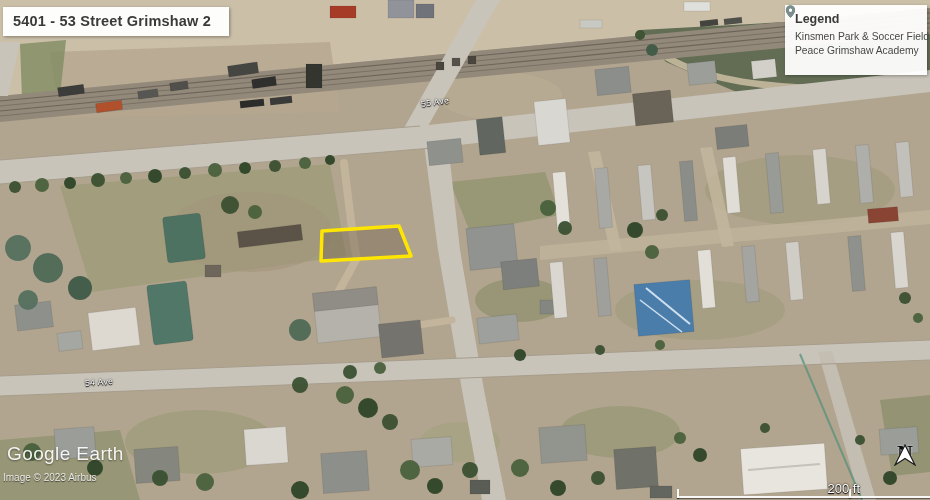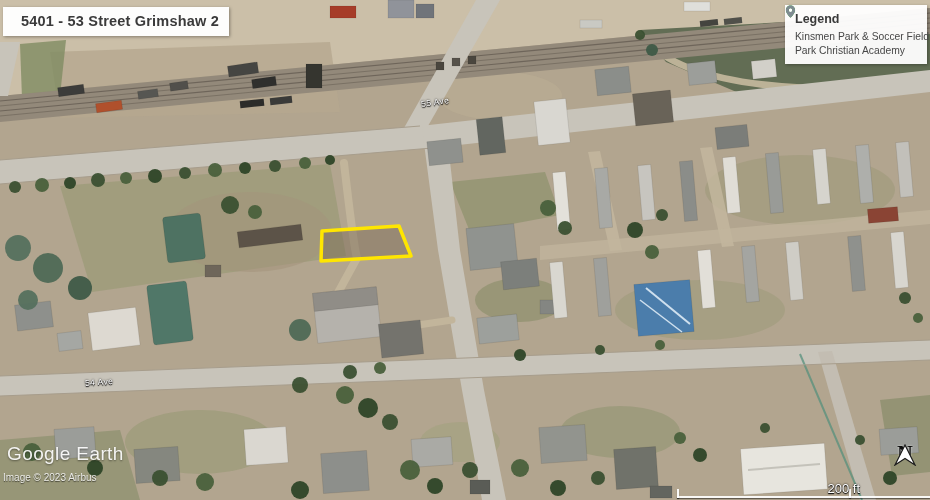--- a/index.html
+++ b/index.html
@@ -2,26 +2,26 @@
 <html><head>
 <meta charset="utf-8">
 <style>
   html,body{margin:0;padding:0;background:#222;}
   .stage{position:relative;width:930px;height:500px;overflow:hidden;
          font-family:"Liberation Sans",sans-serif;background:#b4a792;}
   .stage svg{position:absolute;left:0;top:0;}
 
   
   .map-card{position:absolute;left:3px;top:7px;width:206px;background:rgba(255,255,255,.96);
-            padding:6px 10px 7px 10px;box-shadow:1px 1px 3px rgba(0,0,0,.35);text-align:right;}
+            padding:6px 10px 7px 10px;box-shadow:1px 1px 3px rgba(0,0,0,.35);}
   .map-card .title{font-size:14.5px;font-weight:bold;color:#3a3a3a;letter-spacing:.2px;}
   .map-card .subtitle{font-size:10px;color:#8d8d8d;margin-top:3px;}
 
   .legend-card{position:absolute;left:785px;top:5px;width:122px;background:rgba(255,255,255,.95);
-               padding:7px 10px 8px 10px;box-shadow:1px 1px 3px rgba(0,0,0,.3);}
+               padding:7px 10px 19px 10px;box-shadow:1px 1px 3px rgba(0,0,0,.3);}
   .legend-card .legend-title{font-size:12.5px;font-weight:bold;color:#3a3a3a;margin-bottom:5px;}
   .legend-item{display:flex;align-items:flex-end;gap:6px;margin-top:3px;}
   .legend-item .txt{font-size:10.3px;color:#474747;white-space:nowrap;}
 
   
   .ge-logo{position:absolute;left:7px;top:443px;font-size:19px;font-weight:400;
            color:rgba(255,255,255,.92);letter-spacing:.4px;
            text-shadow:0 1px 2px rgba(0,0,0,.45);}
   .copyright{position:absolute;left:3px;top:472px;font-size:10px;
              color:rgba(255,255,255,.85);text-shadow:0 1px 1px rgba(0,0,0,.6);}
@@ -258,21 +258,21 @@
         <path d="M12 1C6.5 1 2 5.5 2 11c0 7.4 10 16 10 16s10-8.6 10-16C22 5.5 17.5 1 12 1zm0 14a4 4 0 1 1 0-8 4 4 0 0 1 0 8z" fill="#2fa12e"></path>
         <circle cx="12" cy="11" r="3.2" fill="#fff"></circle>
       </svg>
       <span class="txt">Kinsmen Park &amp; Soccer Field</span>
     </div>
     <div class="legend-item">
       <svg width="11" height="13" viewBox="0 0 24 28">
         <path d="M12 1C6.5 1 2 5.5 2 11c0 7.4 10 16 10 16s10-8.6 10-16C22 5.5 17.5 1 12 1zm0 14a4 4 0 1 1 0-8 4 4 0 0 1 0 8z" fill="#7f8b92"></path>
         <circle cx="12" cy="11" r="3.2" fill="#fff"></circle>
       </svg>
-      <span class="txt">Park Christian Academy</span>
+      <span class="txt">Peace Grimshaw Academy</span>
     </div>
   </div>
 
   <div class="street-label upper">55 Ave</div>
   <div class="street-label lower">54 Ave</div>
 
   <div class="ge-logo">Google Earth</div>
   <div class="copyright">Image © 2023 Airbus</div>
 
   <div class="compass">

